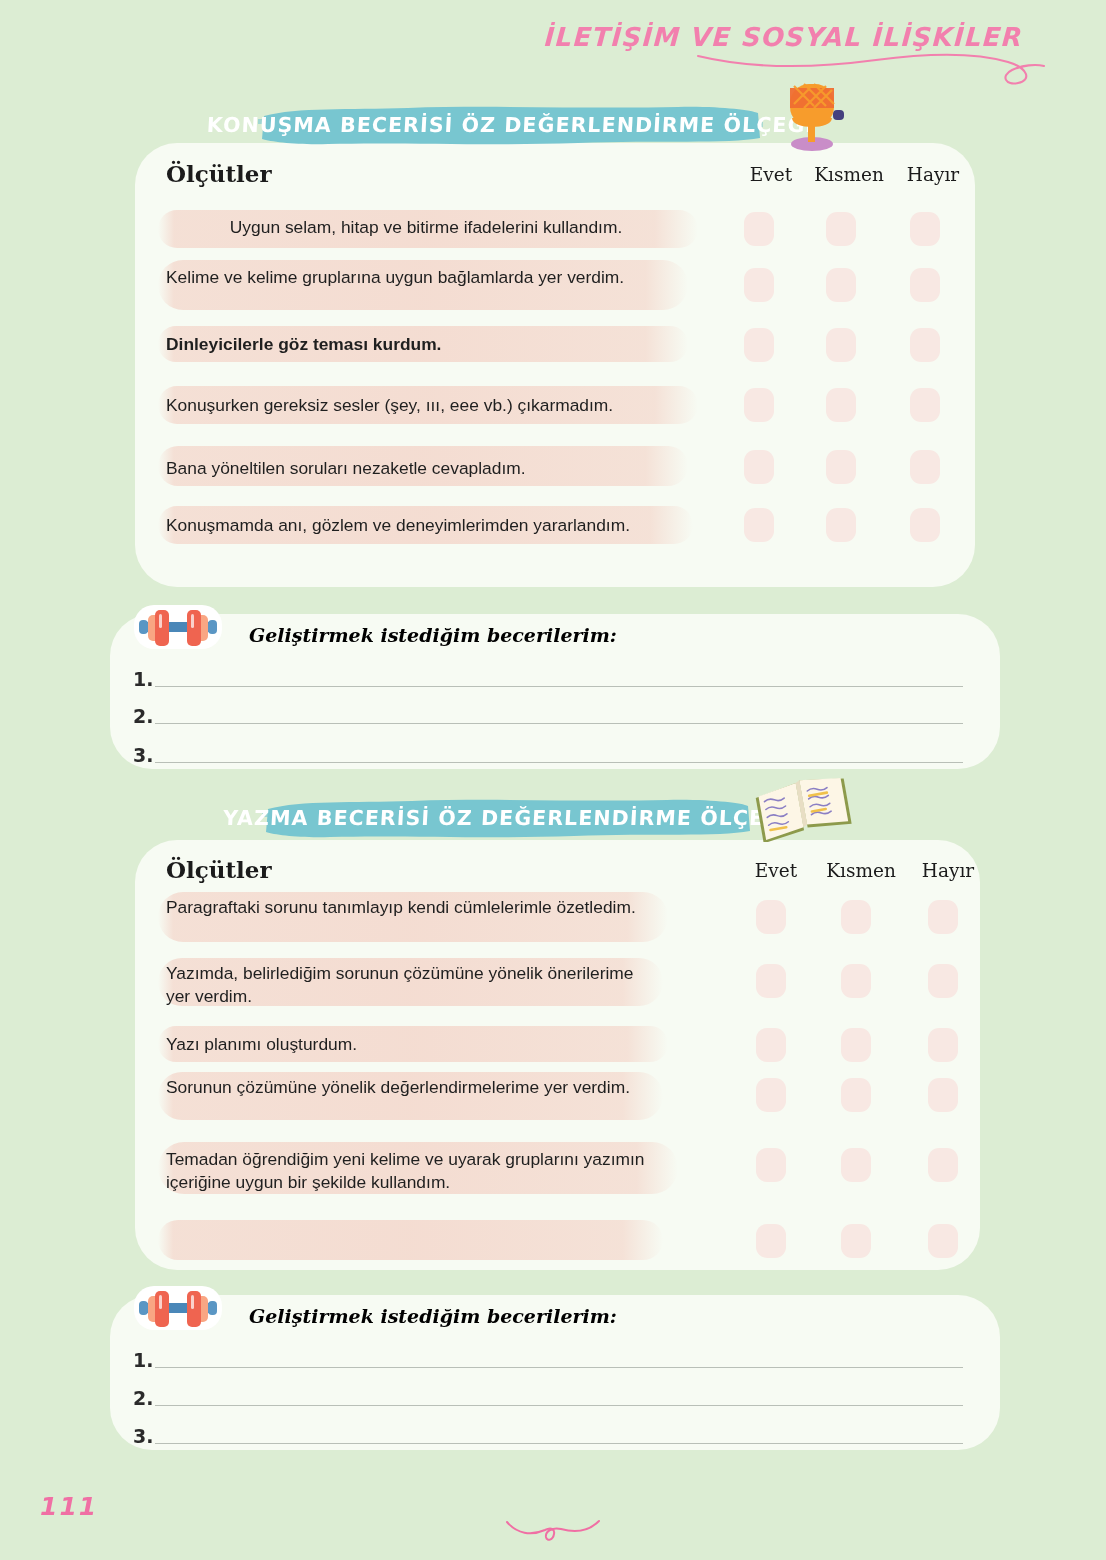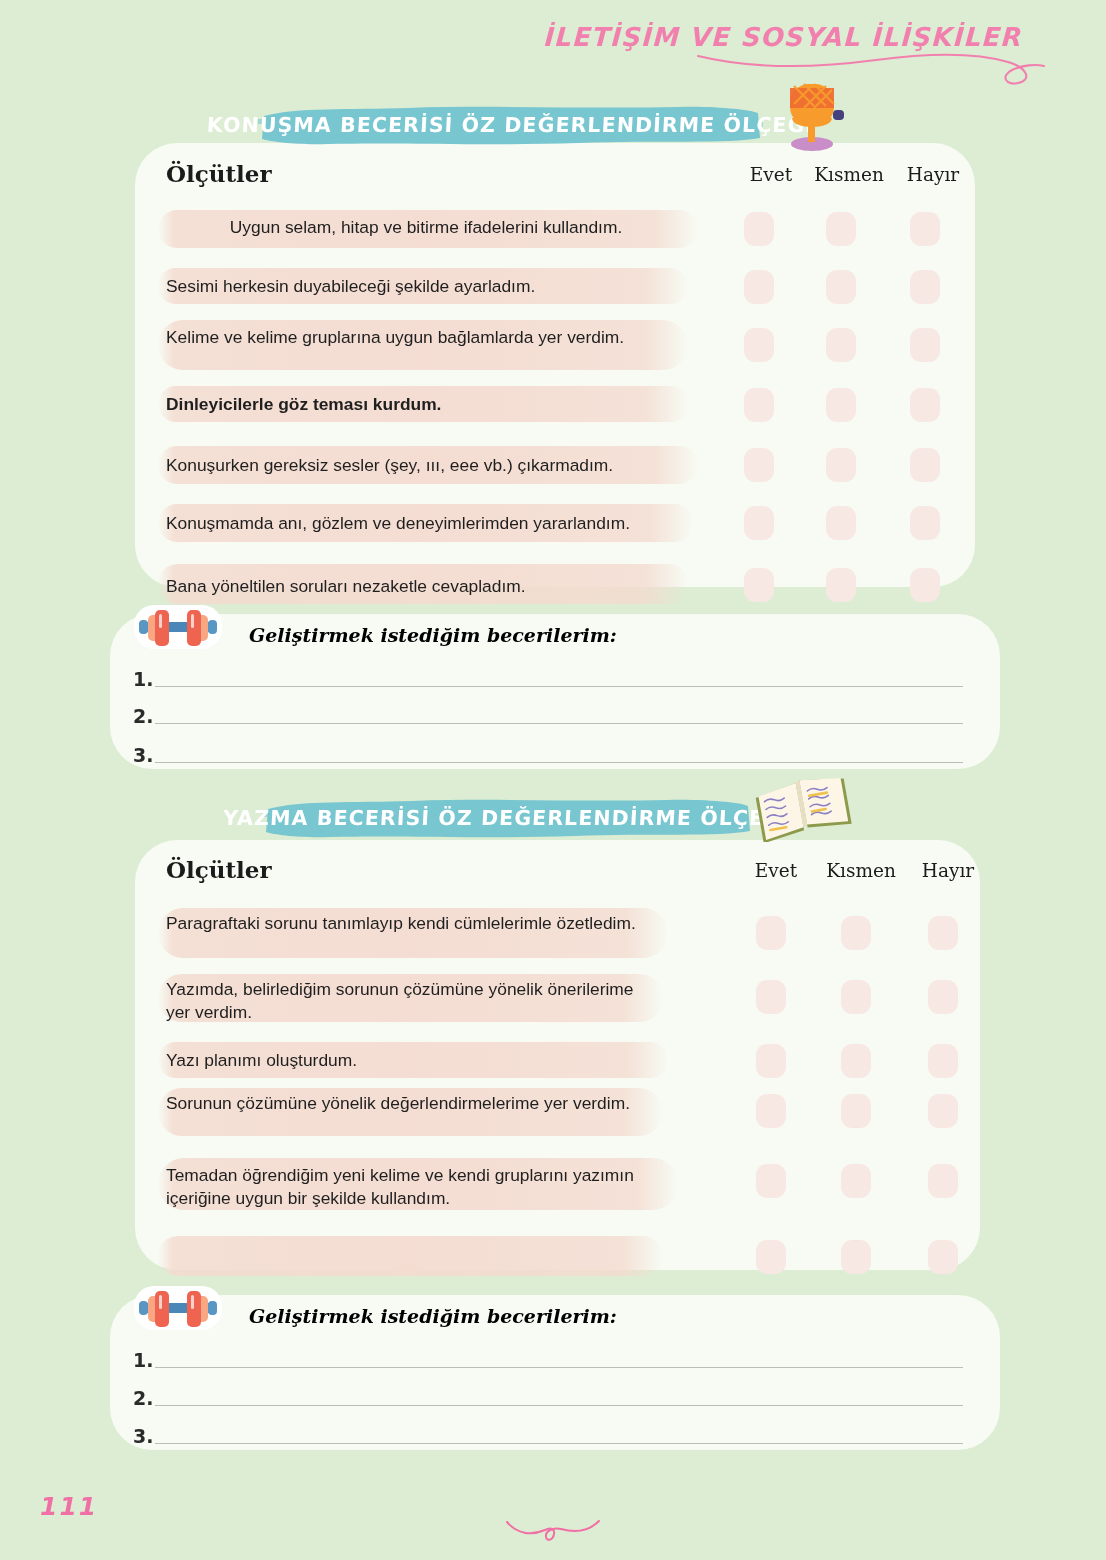--- a/index.html
+++ b/index.html
@@ -164,77 +164,68 @@
   <div class="row" style="height:46px;margin-top:12px;text-align:center;">
     <div class="row-hl" style="width:540px;top:4px;height:38px;"></div>
     <div class="row-text" style="width:520px;padding-top:10px;">Uygun selam, hitap ve bitirme ifadelerini kullandım.</div>
     <div class="boxes" style="left:560px;width:240px;">
       <div class="cbox" style="left:18px;top:6px;"></div>
       <div class="cbox" style="left:100px;top:6px;"></div>
       <div class="cbox" style="left:184px;top:6px;"></div>
     </div>
   </div>
 
-  <div class="row" style="height:46px;margin-top:14px;">
+
+  <div class="row" style="height:58px;margin-top:8px;">
+    <div class="row-hl" style="width:530px;top:0px;height:50px;"></div>
+    <div class="row-text justify" style="width:512px;padding-top:6px;">Kelime ve kelime gruplarına uygun bağlamlarda yer verdim.</div>
+    <div class="boxes" style="left:560px;width:240px;">
+      <div class="cbox" style="left:18px;top:8px;"></div>
+      <div class="cbox" style="left:100px;top:8px;"></div>
+      <div class="cbox" style="left:184px;top:8px;"></div>
+    </div>
+  </div>
+
+  <div class="row" style="height:46px;margin-top:6px;">
     <div class="row-hl" style="width:530px;top:2px;height:36px;"></div>
-    <div class="row-text" style="width:520px;padding-top:9px;">Sesimi herkesin duyabileceği şekilde ayarladım.</div>
+    <div class="row-text" style="width:520px;padding-top:9px;font-weight:bold;">Dinleyicilerle göz teması kurdum.</div>
     <div class="boxes" style="left:560px;width:240px;">
       <div class="cbox" style="left:18px;top:4px;"></div>
       <div class="cbox" style="left:100px;top:4px;"></div>
       <div class="cbox" style="left:184px;top:4px;"></div>
     </div>
   </div>
 
-  <div class="row" style="height:58px;margin-top:8px;">
-    <div class="row-hl" style="width:530px;top:0px;height:50px;"></div>
-    <div class="row-text justify" style="width:512px;padding-top:6px;">Kelime ve kelime gruplarına uygun bağlamlarda yer verdim.</div>
-    <div class="boxes" style="left:560px;width:240px;">
-      <div class="cbox" style="left:18px;top:8px;"></div>
-      <div class="cbox" style="left:100px;top:8px;"></div>
-      <div class="cbox" style="left:184px;top:8px;"></div>
-    </div>
-  </div>
-
-  <div class="row" style="height:46px;margin-top:6px;">
-    <div class="row-hl" style="width:530px;top:2px;height:36px;"></div>
-    <div class="row-text" style="width:520px;padding-top:9px;font-weight:bold;">Dinleyicilerle göz teması kurdum.</div>
+  <div class="row" style="height:46px;margin-top:14px;">
+    <div class="row-hl" style="width:540px;top:2px;height:38px;"></div>
+    <div class="row-text" style="width:530px;padding-top:10px;">Konuşurken gereksiz sesler (şey, ııı, eee vb.) çıkarmadım.</div>
     <div class="boxes" style="left:560px;width:240px;">
       <div class="cbox" style="left:18px;top:4px;"></div>
       <div class="cbox" style="left:100px;top:4px;"></div>
       <div class="cbox" style="left:184px;top:4px;"></div>
     </div>
   </div>
 
-  <div class="row" style="height:46px;margin-top:14px;">
-    <div class="row-hl" style="width:540px;top:2px;height:38px;"></div>
-    <div class="row-text" style="width:530px;padding-top:10px;">Konuşurken gereksiz sesler (şey, ııı, eee vb.) çıkarmadım.</div>
+  <div class="row" style="height:48px;margin-top:14px;">
+    <div class="row-hl" style="width:530px;top:2px;height:40px;"></div>
+    <div class="row-text" style="width:520px;padding-top:13px;">Bana yöneltilen soruları nezaketle cevapladım.</div>
+    <div class="boxes" style="left:560px;width:240px;">
+      <div class="cbox" style="left:18px;top:6px;"></div>
+      <div class="cbox" style="left:100px;top:6px;"></div>
+      <div class="cbox" style="left:184px;top:6px;"></div>
+    </div>
+  </div>
+
+  <div class="row" style="height:46px;margin-top:12px;">
+    <div class="row-hl" style="width:535px;top:2px;height:38px;"></div>
+    <div class="row-text" style="width:525px;padding-top:10px;">Konuşmamda anı, gözlem ve deneyimlerimden yararlandım.</div>
     <div class="boxes" style="left:560px;width:240px;">
       <div class="cbox" style="left:18px;top:4px;"></div>
       <div class="cbox" style="left:100px;top:4px;"></div>
       <div class="cbox" style="left:184px;top:4px;"></div>
-    </div>
-  </div>
-
-  <div class="row" style="height:46px;margin-top:12px;">
-    <div class="row-hl" style="width:535px;top:2px;height:38px;"></div>
-    <div class="row-text" style="width:525px;padding-top:10px;">Konuşmamda anı, gözlem ve deneyimlerimden yararlandım.</div>
-    <div class="boxes" style="left:560px;width:240px;">
-      <div class="cbox" style="left:18px;top:4px;"></div>
-      <div class="cbox" style="left:100px;top:4px;"></div>
-      <div class="cbox" style="left:184px;top:4px;"></div>
-    </div>
-  </div>
-
-  <div class="row" style="height:48px;margin-top:14px;">
-    <div class="row-hl" style="width:530px;top:2px;height:40px;"></div>
-    <div class="row-text" style="width:520px;padding-top:13px;">Bana yöneltilen soruları nezaketle cevapladım.</div>
-    <div class="boxes" style="left:560px;width:240px;">
-      <div class="cbox" style="left:18px;top:6px;"></div>
-      <div class="cbox" style="left:100px;top:6px;"></div>
-      <div class="cbox" style="left:184px;top:6px;"></div>
     </div>
   </div>
 </div>
 
 <div class="card" style="left:110px;top:614px;width:890px;height:155px;"></div>
 
 <svg width="100" height="52" viewBox="0 0 100 52" style="position:absolute;left:128px;top:601px;">
   <rect x="6" y="4" width="88" height="44" rx="20" fill="#ffffff"></rect>
   <rect x="14" y="21" width="72" height="10" rx="4" fill="#4a87b8"></rect>
   <rect x="11" y="19" width="9" height="14" rx="4" fill="#5a96c4"></rect>
@@ -299,21 +290,21 @@
 
 <div class="tbl" style="left:166px;top:856px;width:790px;">
 
   <div class="thead">
     <div class="th-olcutler">Ölçütler</div>
     <div class="th-col" style="left:570px;">Evet</div>
     <div class="th-col" style="left:655px;">Kısmen</div>
     <div class="th-col" style="left:742px;">Hayır</div>
   </div>
 
-  <div class="row" style="height:58px;margin-top:18px;">
+  <div class="row" style="height:58px;margin-top:2px;">
     <div class="row-hl" style="width:510px;top:0px;height:50px;"></div>
     <div class="row-text" style="width:488px;padding-top:4px;">Paragraftaki sorunu tanımlayıp kendi cümlelerimle özetledim.</div>
     <div class="boxes" style="left:565px;width:245px;">
       <div class="cbox" style="left:25px;top:8px;"></div>
       <div class="cbox" style="left:110px;top:8px;"></div>
       <div class="cbox" style="left:197px;top:8px;"></div>
     </div>
   </div>
 
   <div class="row" style="height:56px;margin-top:8px;">
@@ -341,21 +332,21 @@
     <div class="row-text" style="width:470px;padding-top:4px;">Sorunun çözümüne yönelik değerlendirmelerime yer verdim.</div>
     <div class="boxes" style="left:565px;width:245px;">
       <div class="cbox" style="left:25px;top:6px;"></div>
       <div class="cbox" style="left:110px;top:6px;"></div>
       <div class="cbox" style="left:197px;top:6px;"></div>
     </div>
   </div>
 
   <div class="row" style="height:60px;margin-top:14px;">
     <div class="row-hl" style="width:520px;top:0px;height:52px;"></div>
-    <div class="row-text" style="width:500px;padding-top:6px;">Temadan öğrendiğim yeni kelime ve kendi gruplarını yazımın içeriğine uygun bir şekilde kullandım.</div>
+    <div class="row-text" style="width:500px;padding-top:6px;">Temadan öğrendiğim yeni kelime ve uyarak gruplarını yazımın içeriğine uygun bir şekilde kullandım.</div>
     <div class="boxes" style="left:565px;width:245px;">
       <div class="cbox" style="left:25px;top:6px;"></div>
       <div class="cbox" style="left:110px;top:6px;"></div>
       <div class="cbox" style="left:197px;top:6px;"></div>
     </div>
   </div>
 
   <div class="row" style="height:48px;margin-top:16px;">
     <div class="row-hl" style="width:505px;top:2px;height:40px;"></div>
     <div class="boxes" style="left:565px;width:245px;">

